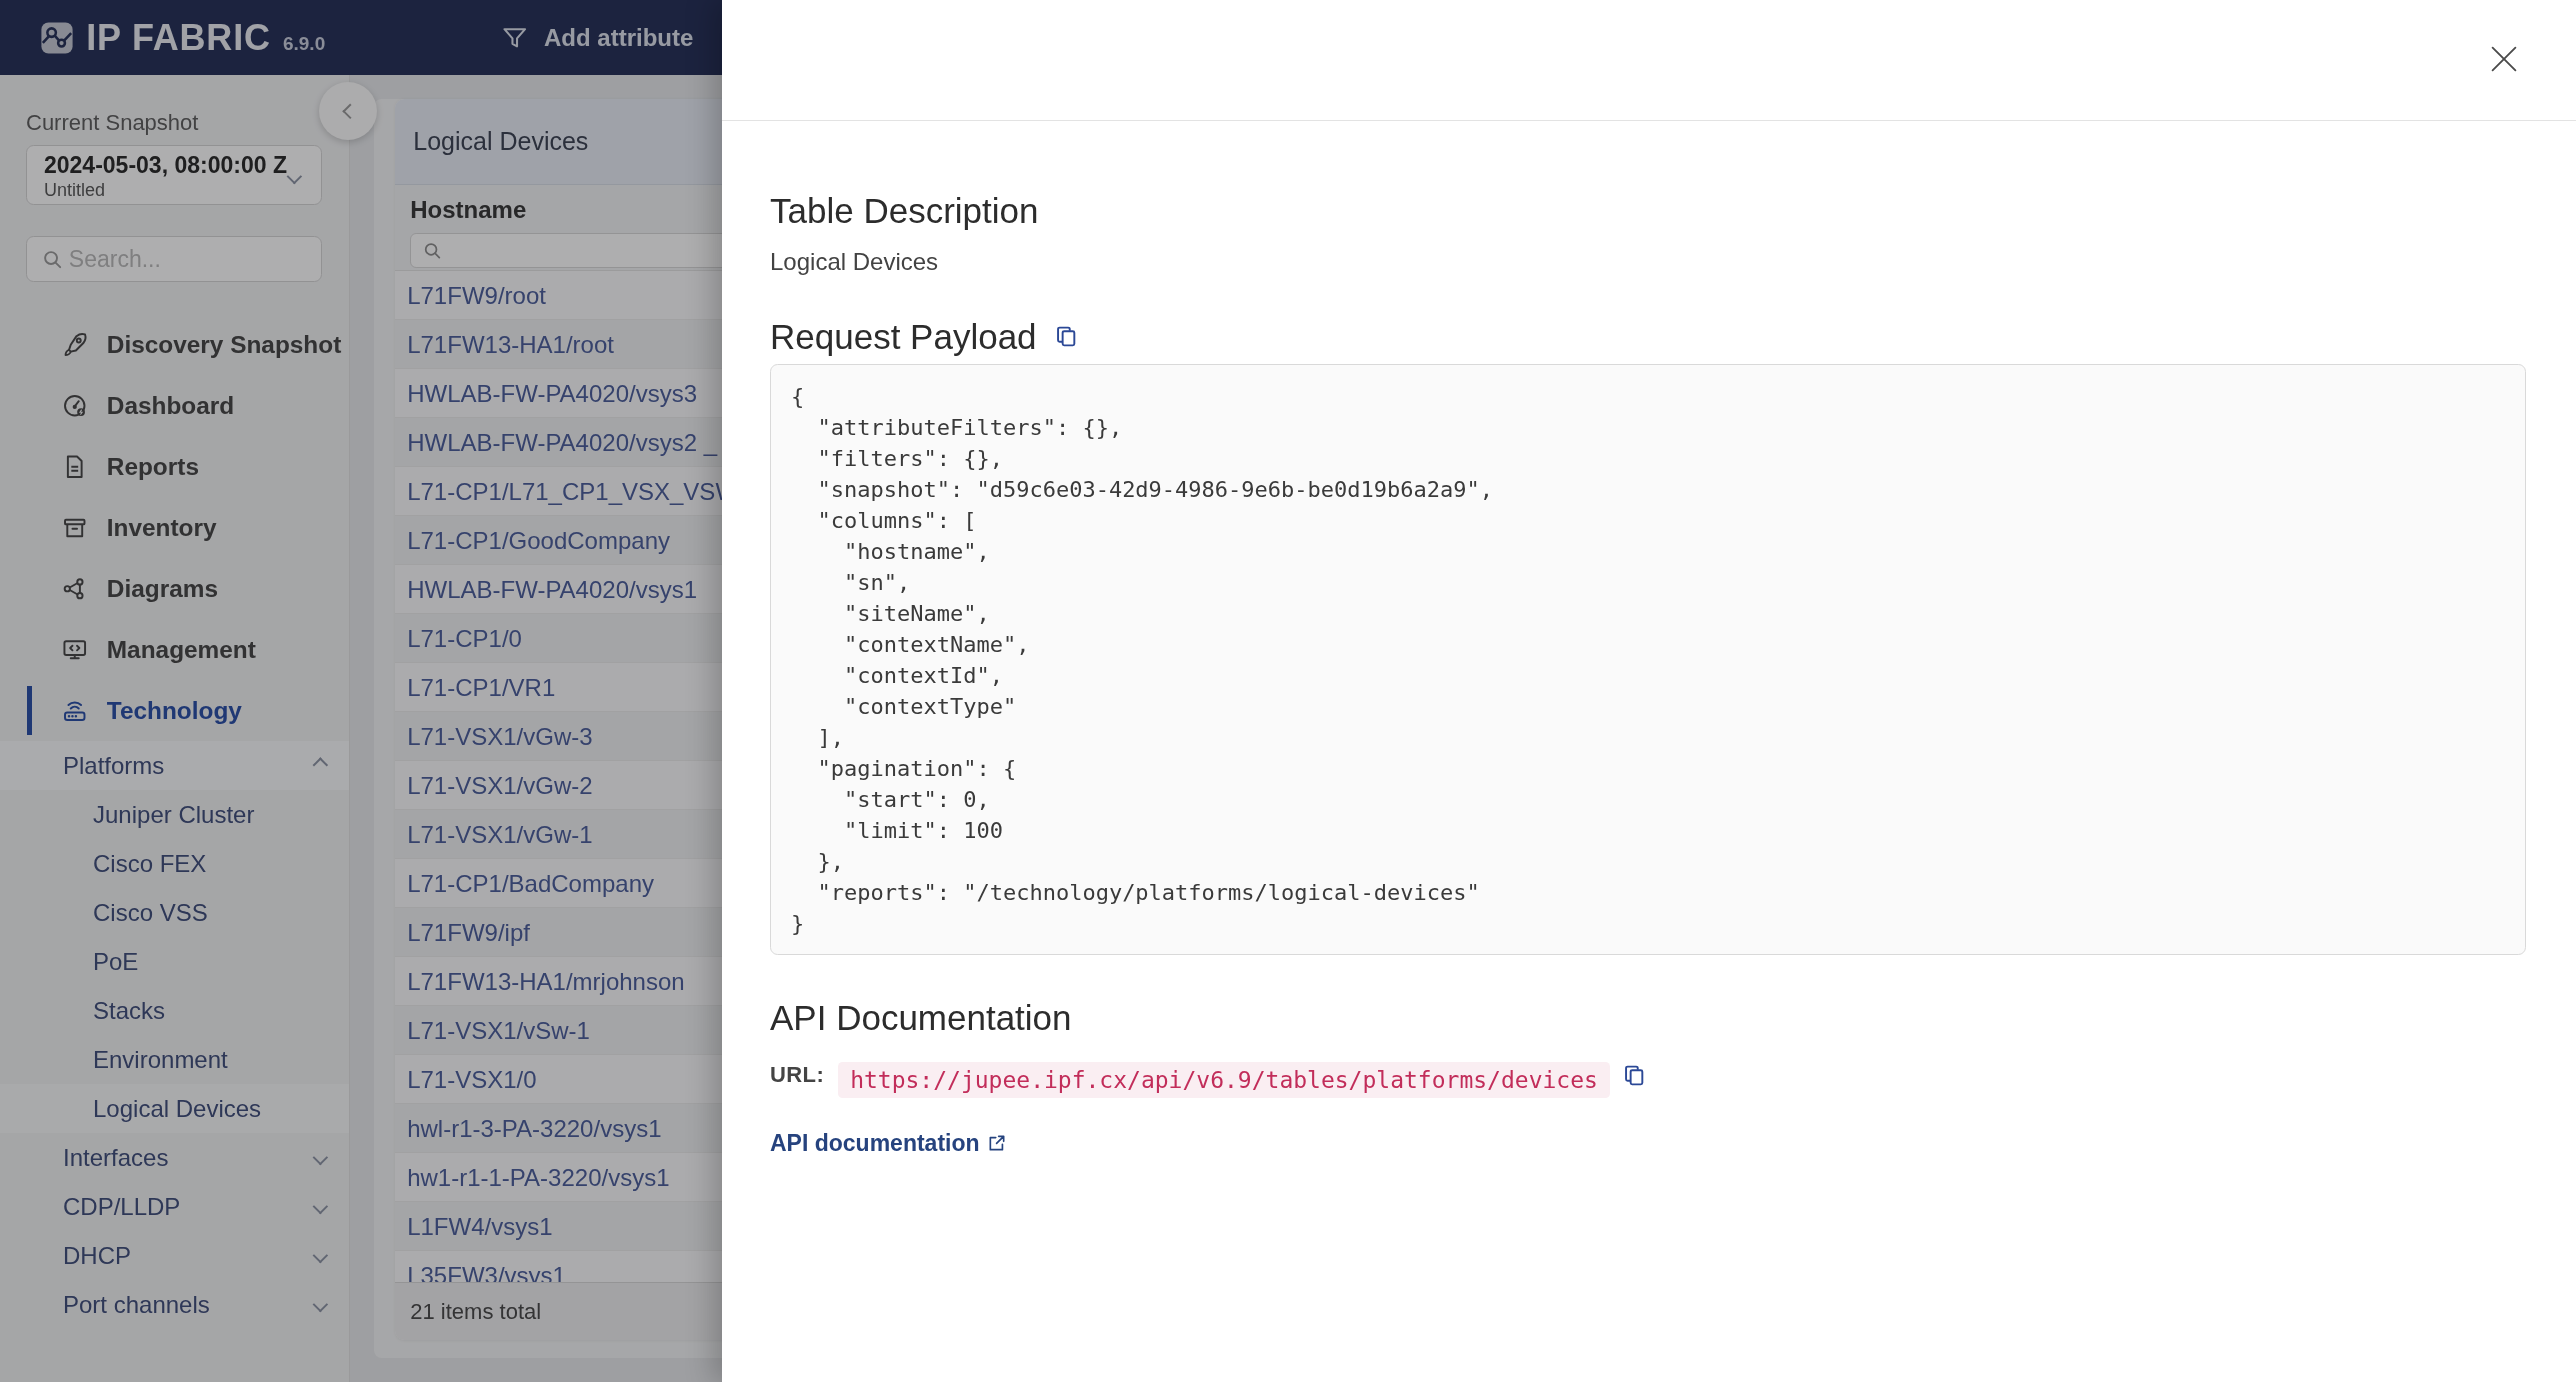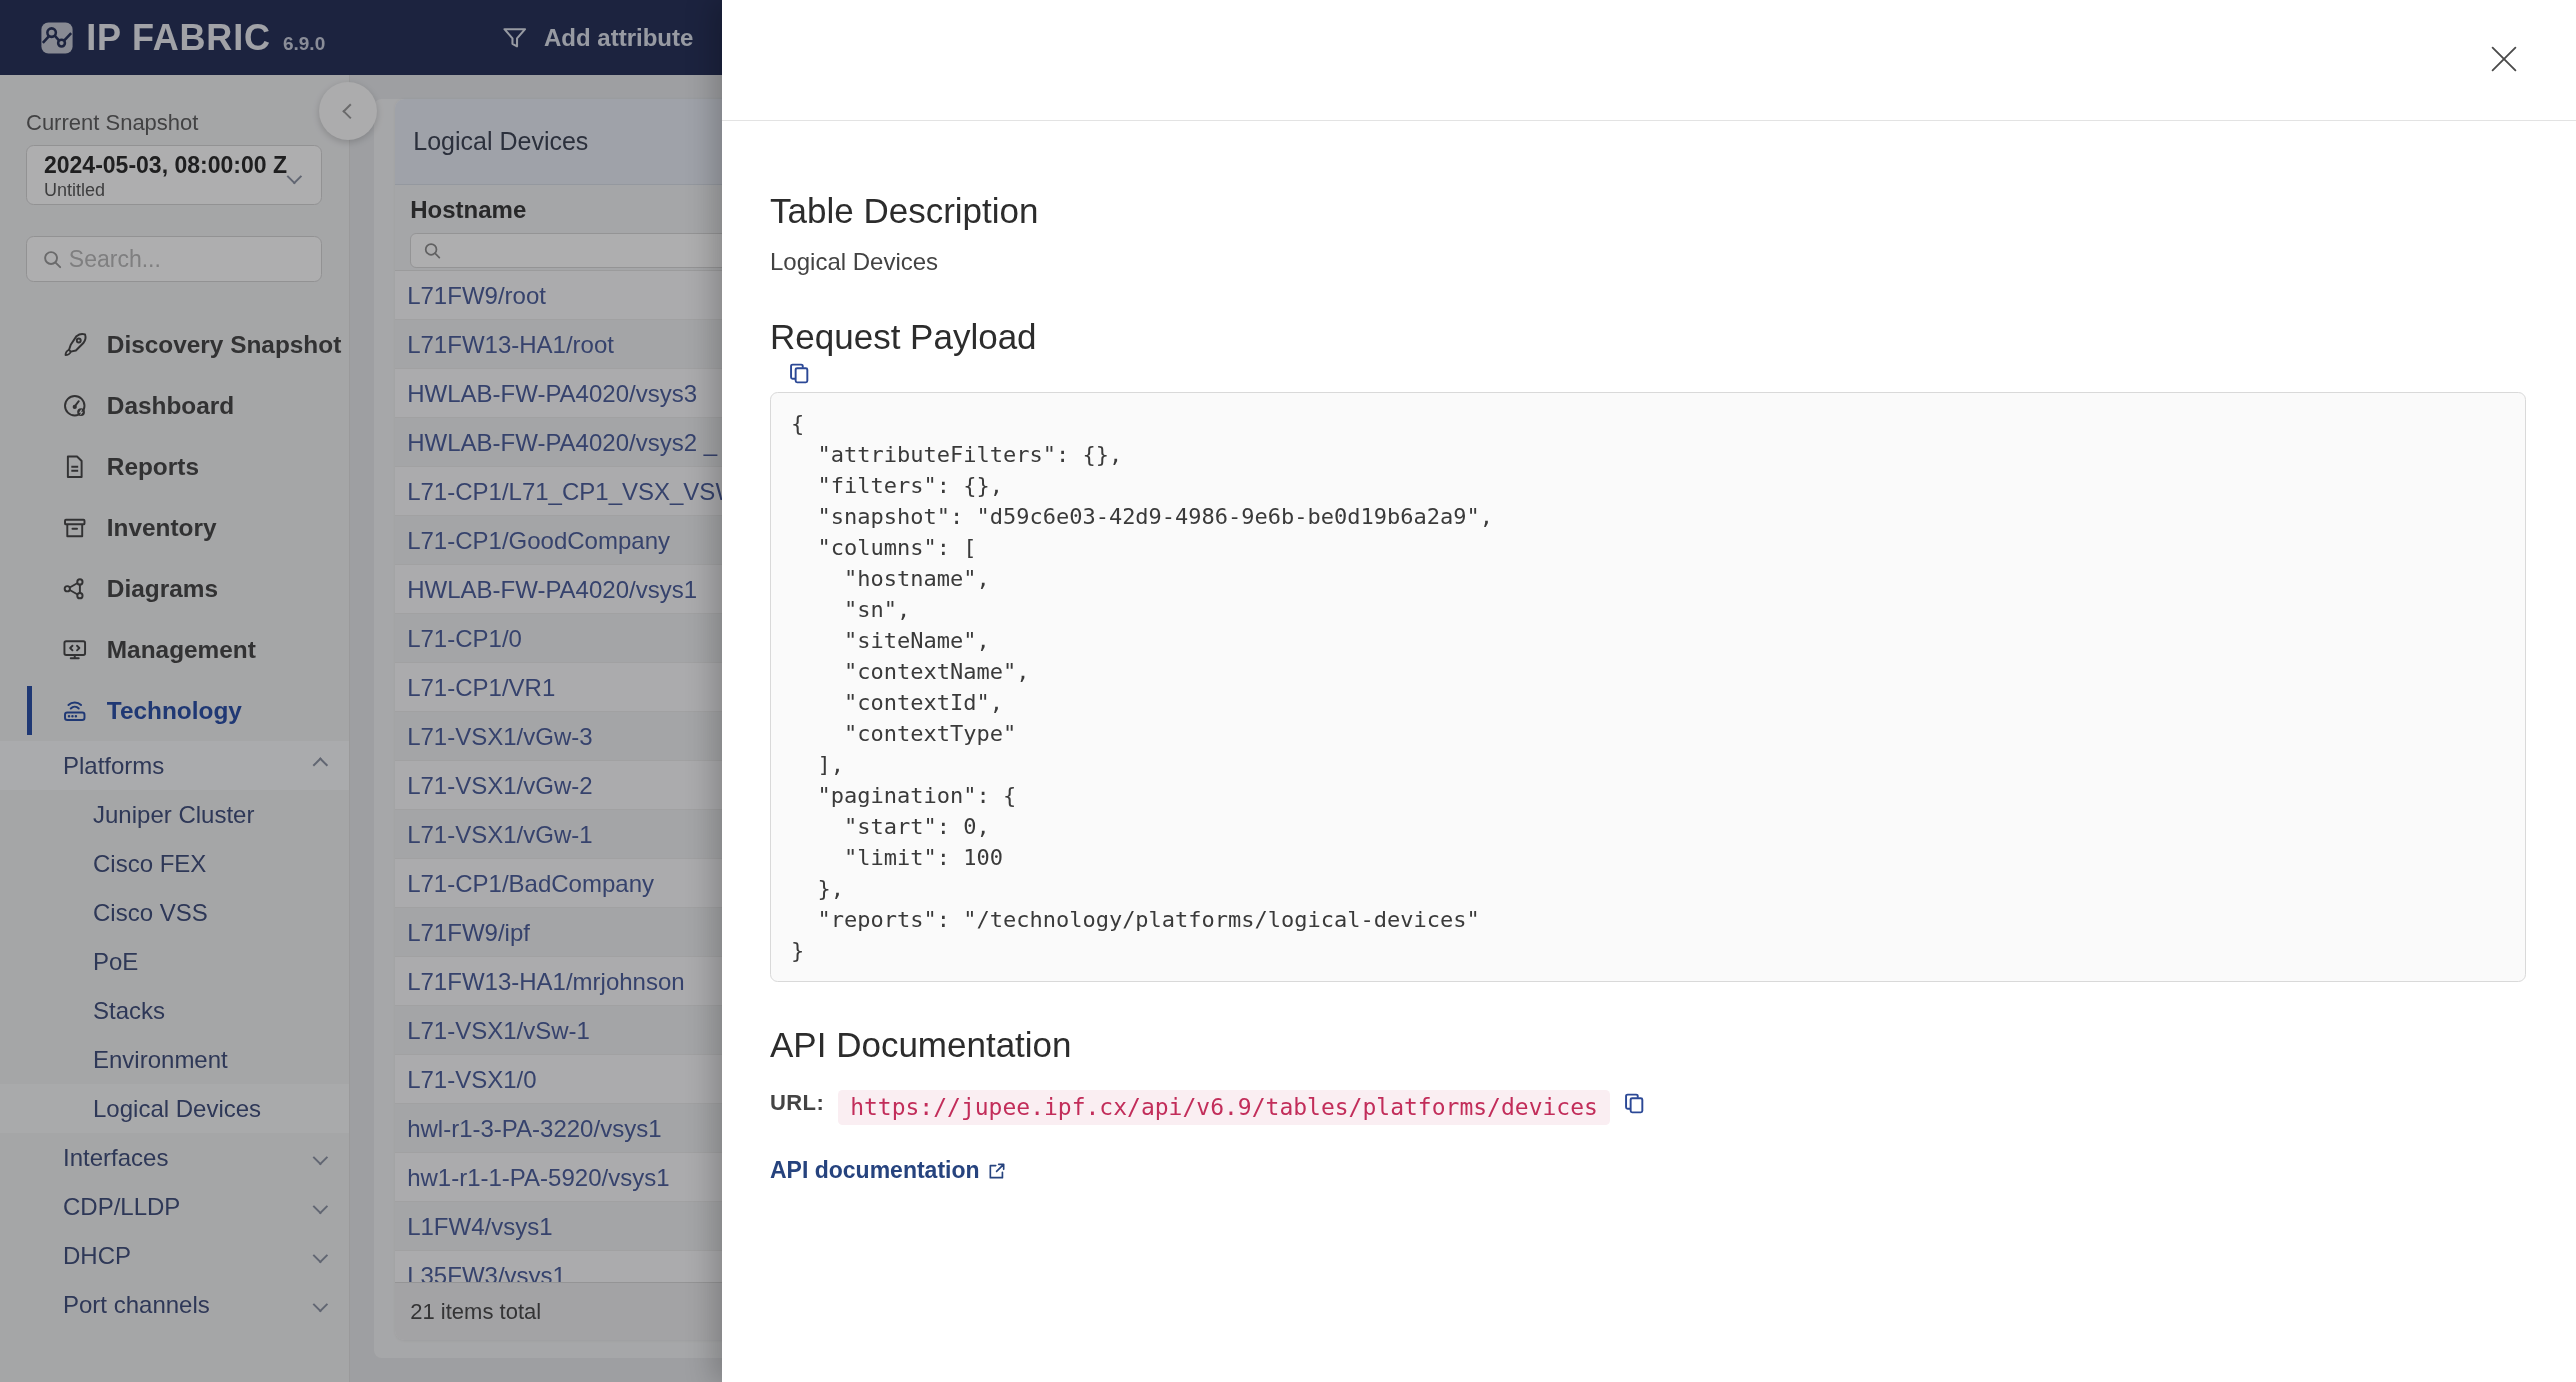--- a/index.html
+++ b/index.html
@@ -64,21 +64,21 @@
   .collapse-btn .chev { border-color:#9a9a9a; transform:rotate(135deg); margin-left:4.6px; }
 
   
   .mask { position:absolute; left:0; top:0; width:722px; height:1383px; background:rgba(8,9,12,0.33); z-index:40; }
   .modal { position:absolute; left:722px; top:0; right:0; bottom:0; background:#ffffff; z-index:50; box-shadow:-9.2px 0 27.5px rgba(0,0,0,0.22); }
   .modal-close { position:absolute; top:40px; right:53px; width:38px; height:38px; cursor:pointer; }
   .modal-header { height:121px; border-bottom:1.5px solid #e3e3e3; }
   .modal-body { padding:67px 50px 0 48px; }
   .modal-body h1 { font-size:35px; font-weight:500; color:#2c2c2c; line-height:46px; }
   .desc-value { font-size:24px; color:#434343; margin-top:13.8px; }
-  .h-row { display:flex; margin-top:38px;flex-direction:column; }
+  .h-row { display:flex; align-items:center; margin-top:38px; }
   .h-row h1 { margin:0; }
   .copy-icon { margin-left:17px; cursor:pointer; display:inline-flex; }
   .copy-icon svg { width:24.4px; height:27.5px; }
   pre.payload { margin-top:4.6px; background:#fafafa; border:0.8px solid #d9d9d9; border-radius:7.6px; padding:15.3px 20px; font-family:"DejaVu Sans Mono","Liberation Mono",monospace; font-size:22px; line-height:31px; color:#3a3a3a; white-space:pre; overflow:hidden; }
   .api-title { margin-top:40px; }
   .url-row { display:flex; align-items:flex-start; margin-top:21.4px; }
   .url-label { font-size:22px; font-weight:700; color:#444; letter-spacing:0.4px; }
   .url-chip { margin-left:13.8px; background:#faeef2; border-radius:4.6px; padding:4.6px 12.2px; font-family:"DejaVu Sans Mono","Liberation Mono",monospace; font-size:23px; color:#c22d5a; cursor:pointer; }
   .url-row .copy-icon { margin-left:12.2px; }
   .doc-link { display:flex; align-items:center; margin-top:32px; cursor:pointer; }
@@ -295,21 +295,21 @@
             <div class="trow"><span class="tlink">L71FW9/ipf</span></div>
 
             <div class="trow"><span class="tlink">L71FW13-HA1/mrjohnson</span></div>
 
             <div class="trow"><span class="tlink">L71-VSX1/vSw-1</span></div>
 
             <div class="trow"><span class="tlink">L71-VSX1/0</span></div>
 
             <div class="trow"><span class="tlink">hwl-r1-3-PA-3220/vsys1</span></div>
 
-            <div class="trow"><span class="tlink">hw1-r1-1-PA-5920/vsys1</span></div>
+            <div class="trow"><span class="tlink">hw1-r1-1-PA-3220/vsys1</span></div>
 
             <div class="trow"><span class="tlink">L1FW4/vsys1</span></div>
 
             <div class="trow"><span class="tlink">L35FW3/vsys1</span></div>
           </div>
         <div class="card-footer">21 items total</div>
       </div>
     </div>
   </div>
 

